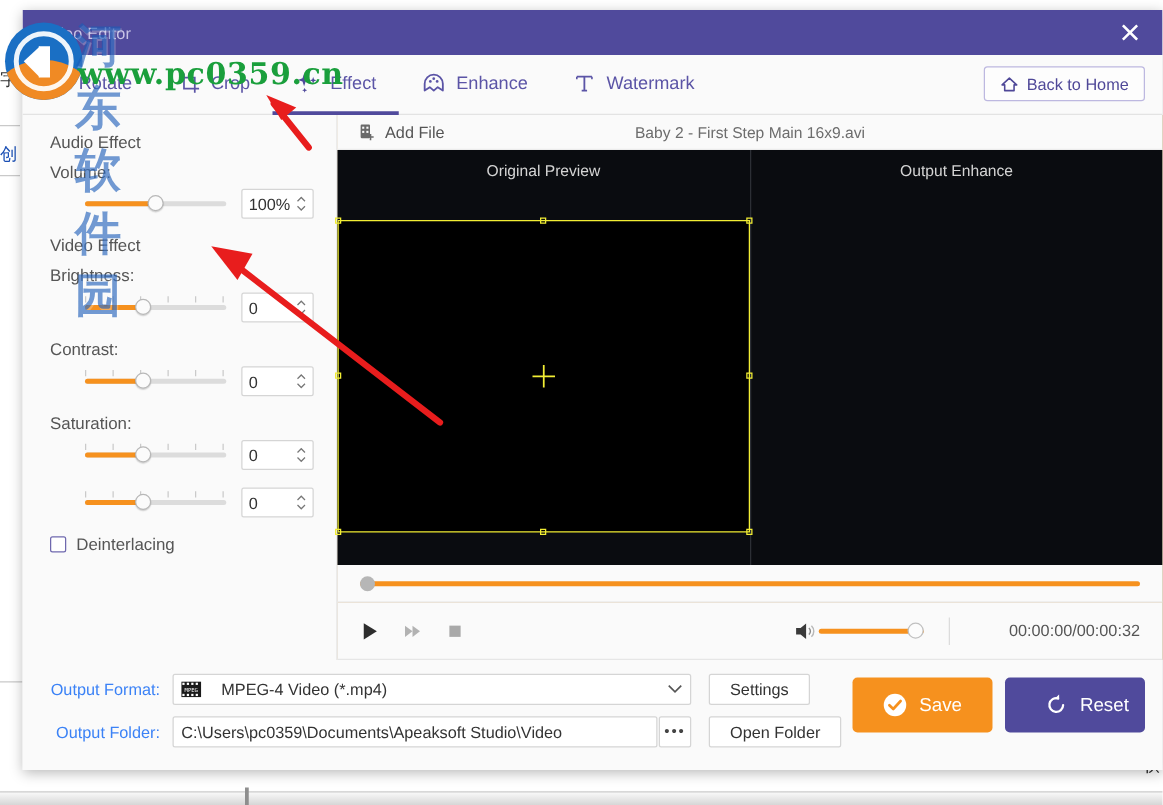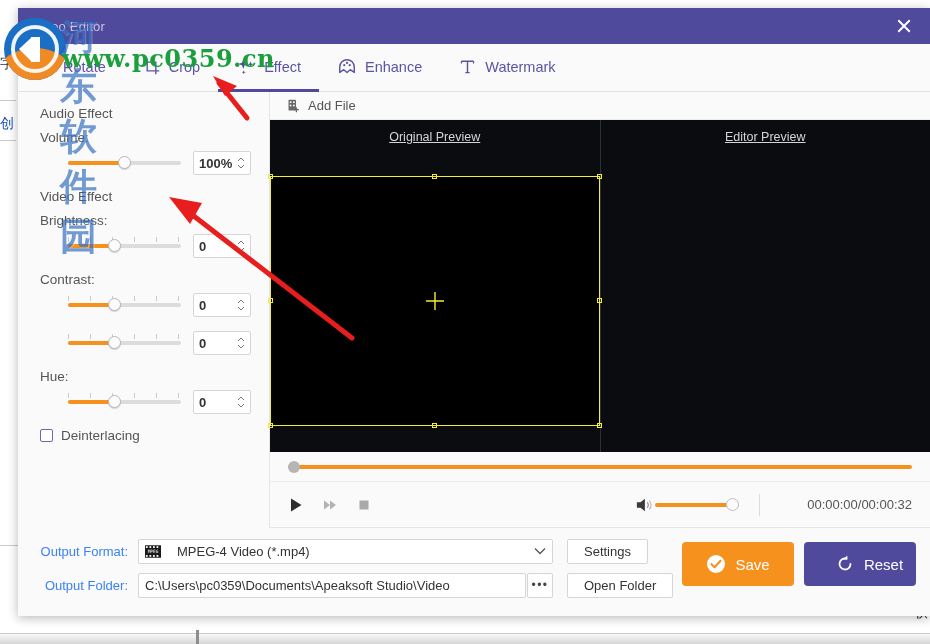--- a/index.html
+++ b/index.html
@@ -132,21 +132,20 @@
   }
   .group-title {
     font-size: 13.5px; color: #555; margin-bottom: 9px;
   }
   .field-label {
     font-size: 13.5px; color: #555; margin: 0 0 6px 0;
   }
   .slider-row {
     display: flex; align-items: center; gap: 12px;
     margin: 0 0 14px 0;
-    font-weight: bold;
   }
   .slider {
     position: relative; width: 113px; height: 18px; flex: none;
     margin-left: 28px;
   }
   .slider .track {
     position: absolute; left: 0; right: 0; top: 7px;
     height: 4px; border-radius: 2px; background: #dcdcdc;
   }
   .slider .fill {
@@ -218,21 +217,21 @@
     position: relative;
   }
   .preview-pane {
     flex: 1 1 50%; position: relative; min-width: 0;
   }
   #preview-divider {
     width: 1px; background: #2c2f35; flex: none;
   }
   .preview-caption {
     position: absolute; top: 10px; left: 0; right: 0;
-    text-align: center; color: #d4d4d4; font-size: 12.5px; text-decoration: underline;
+    text-align: center; color: #d4d4d4; font-size: 12.5px;
   }
   #video-canvas {
     position: absolute;
     left: 0px; top: 56px; right: 0px; bottom: 26px;
     background: #000000;
     border: 1px solid #f2ee34;
   }
   .handle {
     position: absolute; width: 5px; height: 5px;
     border: 1px solid #f2ee34; background: transparent;
@@ -450,20 +449,26 @@
     </div>
 
     <div class="tab">
       <svg width="19" height="19" viewBox="0 0 22 22">
         <path d="M4 5 L18 5 M11 5 L11 18" stroke="#5b54a6" stroke-width="1.7"></path>
         <path d="M4 5 L4 7.5 M18 5 L18 7.5 M8.5 18 L13.5 18" stroke="#5b54a6" stroke-width="1.5"></path>
       </svg>
       <span>Watermark</span>
     </div>
 
+    <div id="back-home-button">
+      <svg width="15" height="15" viewBox="0 0 18 18">
+        <path d="M9 3 L16 9.5 L13.5 9.5 L13.5 15 L4.5 15 L4.5 9.5 L2 9.5 Z" fill="none" stroke="#4f4898" stroke-width="1.5" stroke-linejoin="round"></path>
+      </svg>
+      <span>Back to Home</span>
+    </div>
   </div>
 
   <div id="app-body">
 
     <div id="left-panel">
 
       <div class="group-title">Audio Effect</div>
       <div class="field-label">Volume:</div>
       <div class="slider-row">
         <div class="slider">
@@ -535,20 +540,21 @@
             <svg width="8" height="5" viewBox="0 0 8 5">
                 <path d="M1 4 L4 1 L7 4" fill="none" stroke="#777" stroke-width="1"></path>
               </svg>
             <svg width="8" height="5" viewBox="0 0 8 5">
                 <path d="M1 1 L4 4 L7 1" fill="none" stroke="#777" stroke-width="1"></path>
               </svg>
           </span>
         </div>
       </div>
 
+      <div class="field-label">Saturation:</div>
       <div class="slider-row">
         <div class="slider">
           <div class="ticks">
             <i style="left:0"></i>
               <i style="left:22px"></i>
               <i style="left:44px"></i>
               <i style="left:66px"></i>
               <i style="left:88px"></i>
               <i style="left:110px"></i>
           </div>
@@ -562,21 +568,20 @@
             <svg width="8" height="5" viewBox="0 0 8 5">
                 <path d="M1 4 L4 1 L7 4" fill="none" stroke="#777" stroke-width="1"></path>
               </svg>
             <svg width="8" height="5" viewBox="0 0 8 5">
                 <path d="M1 1 L4 4 L7 1" fill="none" stroke="#777" stroke-width="1"></path>
               </svg>
           </span>
         </div>
       </div>
 
-      <div class="field-label">Hue:</div>
       <div class="slider-row">
         <div class="slider">
           <div class="ticks">
             <i style="left:0"></i>
               <i style="left:22px"></i>
               <i style="left:44px"></i>
               <i style="left:66px"></i>
               <i style="left:88px"></i>
               <i style="left:110px"></i>
           </div>
@@ -610,20 +615,21 @@
           <svg width="15" height="15" viewBox="0 0 18 18">
             <rect x="3" y="2" width="9" height="13" rx="1" fill="#6a6a6a"></rect>
             <rect x="4.5" y="4" width="2" height="2" fill="#fafafa"></rect>
             <rect x="8.5" y="4" width="2" height="2" fill="#fafafa"></rect>
             <rect x="4.5" y="8" width="2" height="2" fill="#fafafa"></rect>
             <rect x="8.5" y="8" width="2" height="2" fill="#fafafa"></rect>
             <path d="M12.5 11 L12.5 17 M9.5 14 L15.5 14" stroke="#6a6a6a" stroke-width="1.5"></path>
           </svg>
           <span>Add File</span>
         </div>
+        <div id="file-name">Baby 2 - First Step Main 16x9.avi</div>
       </div>
 
       <div id="preview-area">
         <div class="preview-pane">
           <div class="preview-caption">Original Preview</div>
           <div id="video-canvas">
             <div class="handle" style="left:-3px;  top:-3px;"></div>
             <div class="handle" style="left:calc(50% - 3px); top:-3px;"></div>
             <div class="handle" style="right:-3px; top:-3px;"></div>
             <div class="handle" style="left:-3px;  top:calc(50% - 3px);"></div>
@@ -631,21 +637,21 @@
             <div class="handle" style="left:-3px;  bottom:-3px;"></div>
             <div class="handle" style="left:calc(50% - 3px); bottom:-3px;"></div>
             <div class="handle" style="right:-3px; bottom:-3px;"></div>
             <svg id="crosshair" width="20" height="20" viewBox="0 0 20 20">
               <path d="M10 1 L10 19 M1 10 L19 10" stroke="#f2ee34" stroke-width="1.4"></path>
             </svg>
           </div>
         </div>
         <div id="preview-divider"></div>
         <div class="preview-pane">
-          <div class="preview-caption">Editor Preview</div>
+          <div class="preview-caption">Output Enhance</div>
         </div>
       </div>
 
       <div id="timeline-bar">
         <div id="timeline">
           <div class="track"></div>
           <div class="knob"></div>
         </div>
       </div>
 

